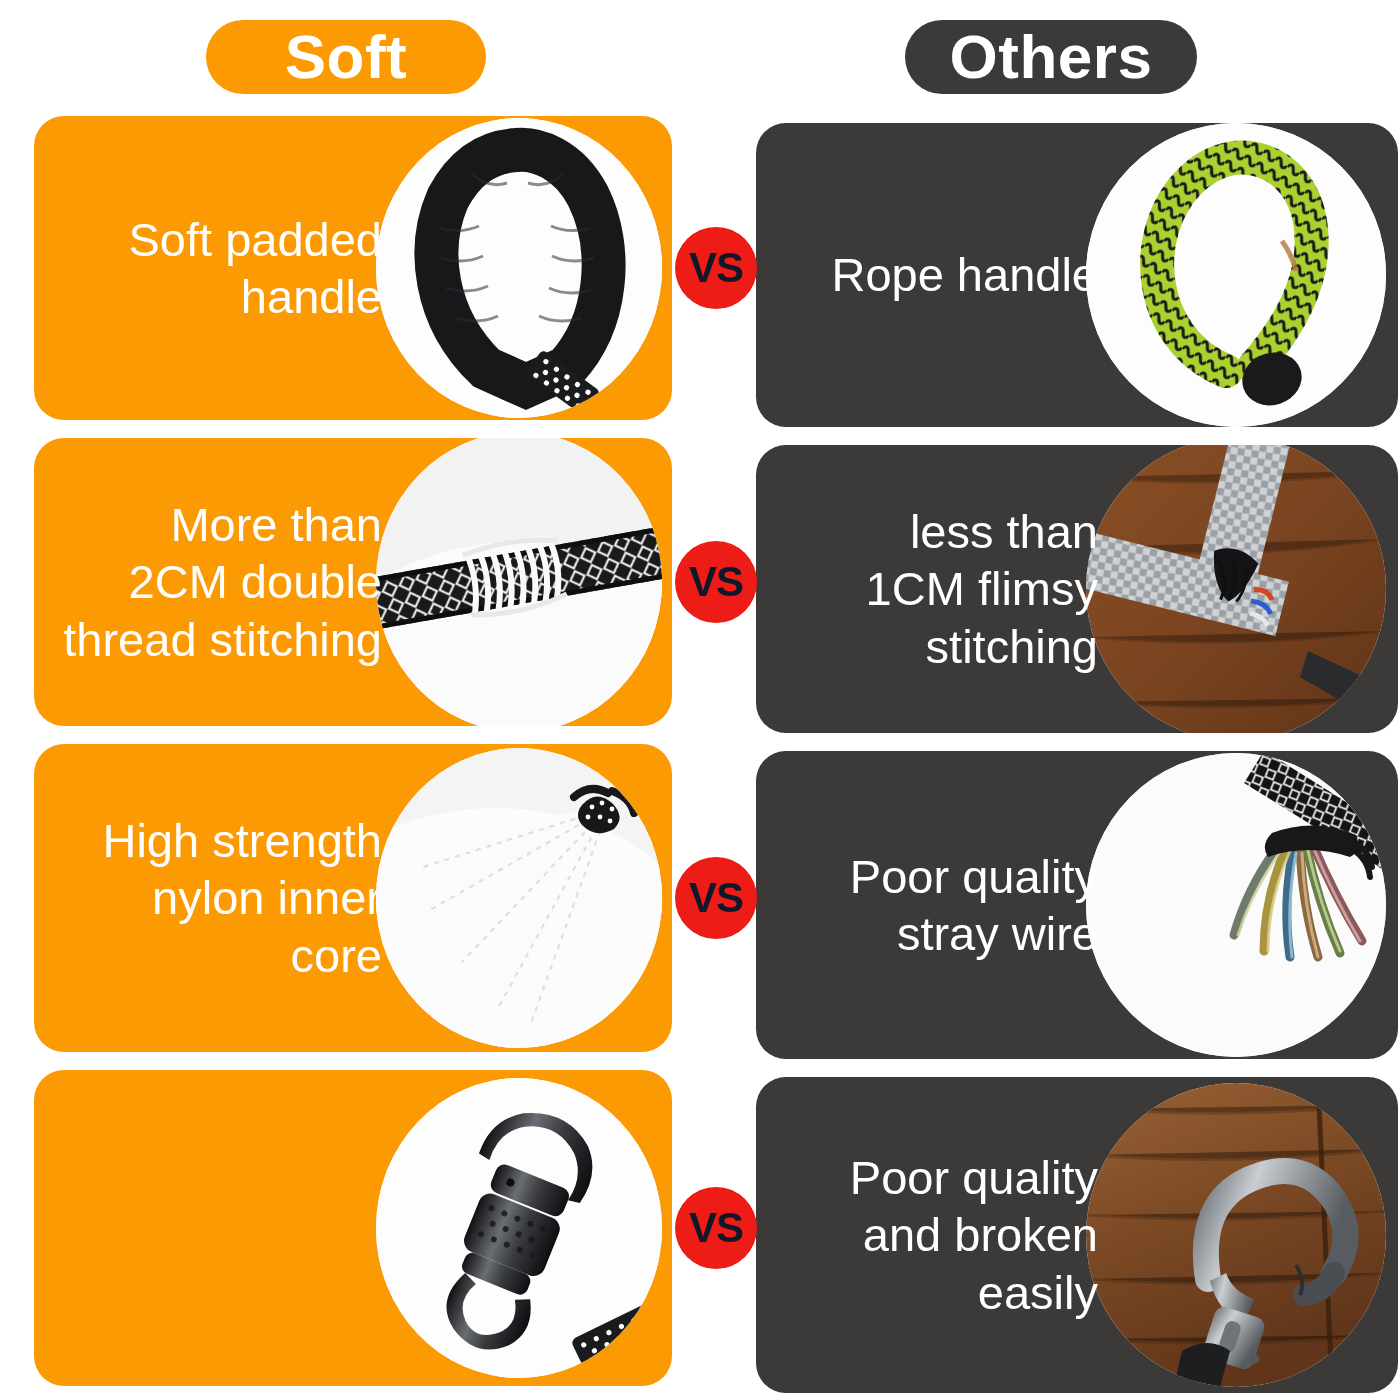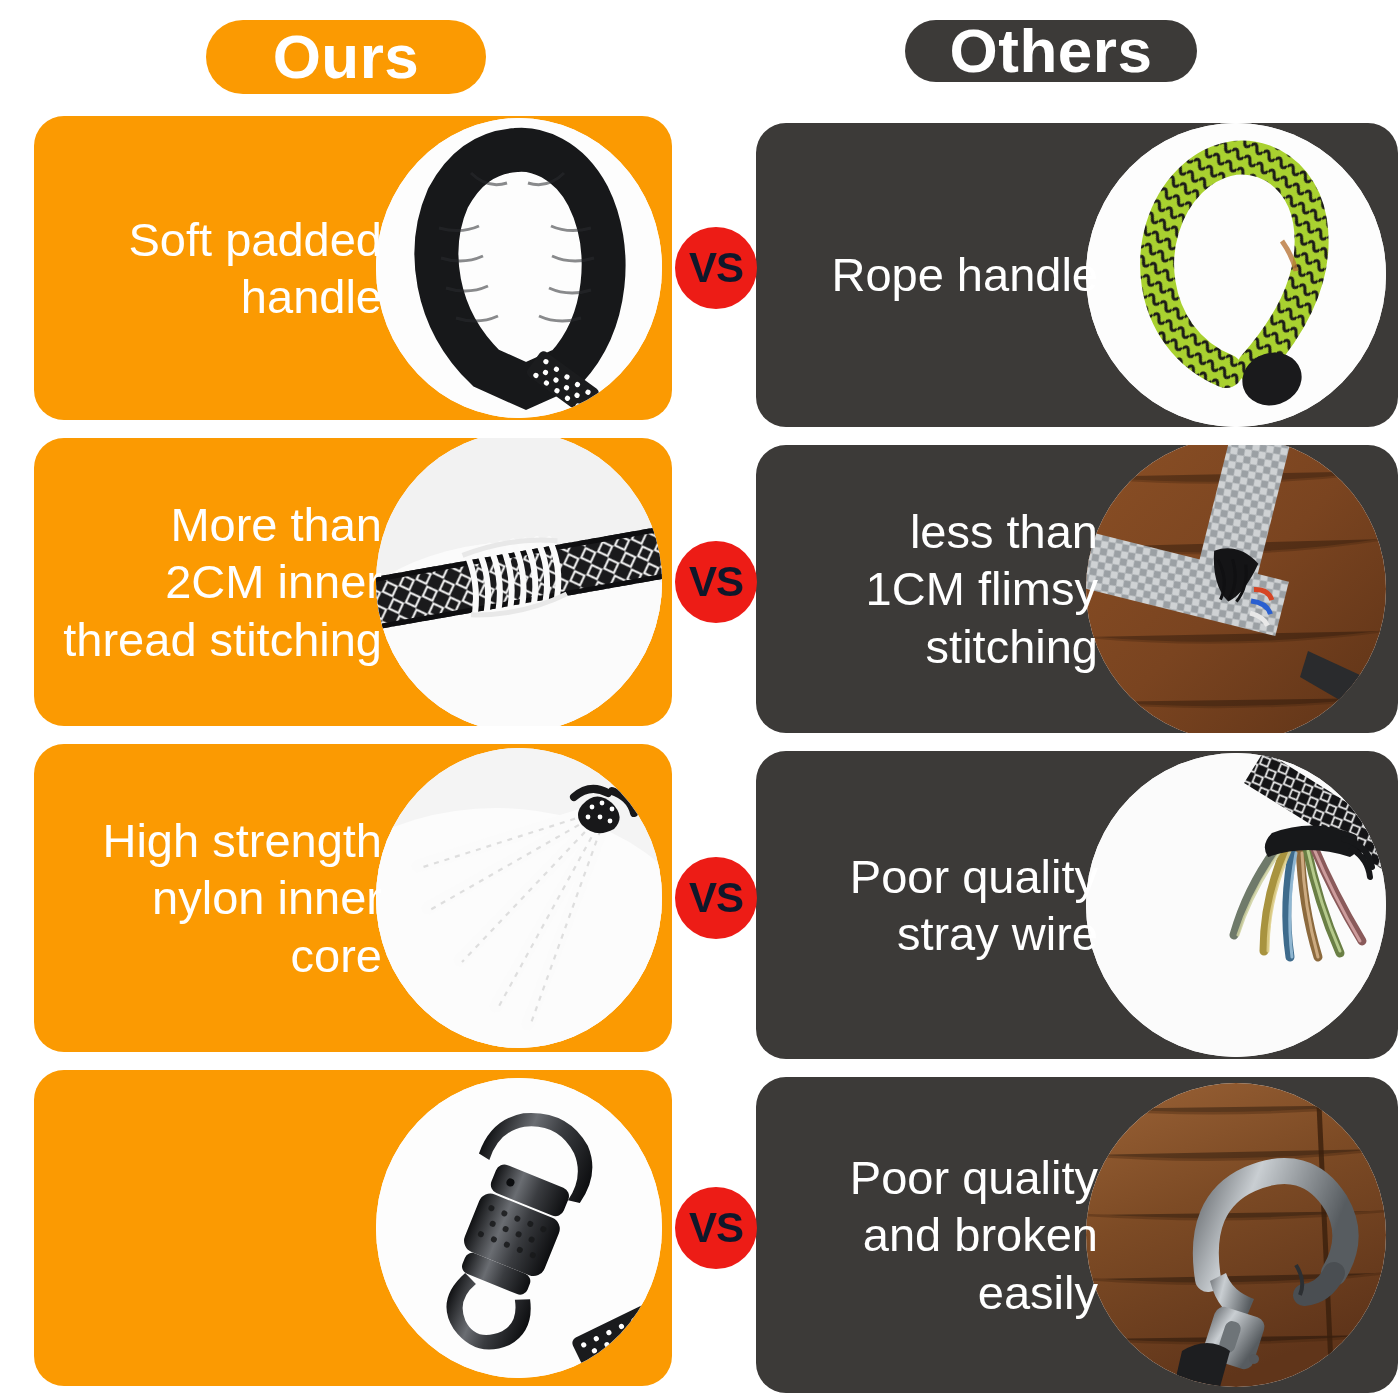--- a/index.html
+++ b/index.html
@@ -38,21 +38,21 @@
     top: 20px;
     width: 280px;
     height: 74px;
     background: #FB9A02;
     font-size: 62px;
   }
   .header-pill-others {
     left: 905px;
     top: 20px;
     width: 292px;
-    height: 62px;
+    height: 74px;
     background: #3C3A38;
     font-size: 62px;
   }
 
   
   .row {
     position: absolute;
     left: 16px;
     width: 1400px;
     text-align: right;
@@ -147,21 +147,21 @@
     z-index: 10;
     top: 50%;
     margin-top: -41px;
   }
 </style>
 </head>
 <body>
 
 <div id="infographic">
 
-  <div class="header-pill header-pill-ours">Ours</div>
+  <div class="header-pill header-pill-ours">Soft</div>
 
   <div class="header-pill header-pill-others">Others</div>
 
   <div class="row row-0">
 
     <div class="card card-ours">
       <div class="card-text">Soft padded
 handle</div>
       <div class="photo-bubble">
         <svg viewBox="0 0 286 300" preserveAspectRatio="xMidYMid slice">
@@ -222,21 +222,21 @@
           <path d="M196 118 q10 14 14 30" fill="none" stroke="#b8763a" stroke-width="5" opacity="0.8"></path>
         </svg>
       </div>
     </div>
   </div>
 
   <div class="row row-1">
 
     <div class="card card-ours">
       <div class="card-text">More than
-2CM inner
+2CM double
 thread stitching</div>
       <div class="photo-bubble">
         <svg viewBox="0 0 286 300" preserveAspectRatio="xMidYMid slice">
           <rect width="286" height="300" fill="#f2f2f2"></rect>
           <ellipse cx="143" cy="230" rx="190" ry="120" fill="#fbfbfb"></ellipse>
           <defs>
             <pattern id="braid" width="18" height="18" patternUnits="userSpaceOnUse" patternTransform="rotate(-10)">
               <rect width="18" height="18" fill="#1a1a1c"></rect>
               <path d="M0 9 L9 0 L18 9 L9 18 Z" fill="#f0f0f0"></path>
               <path d="M3 9 L9 3 L15 9 L9 15 Z" fill="#1a1a1c"></path>

